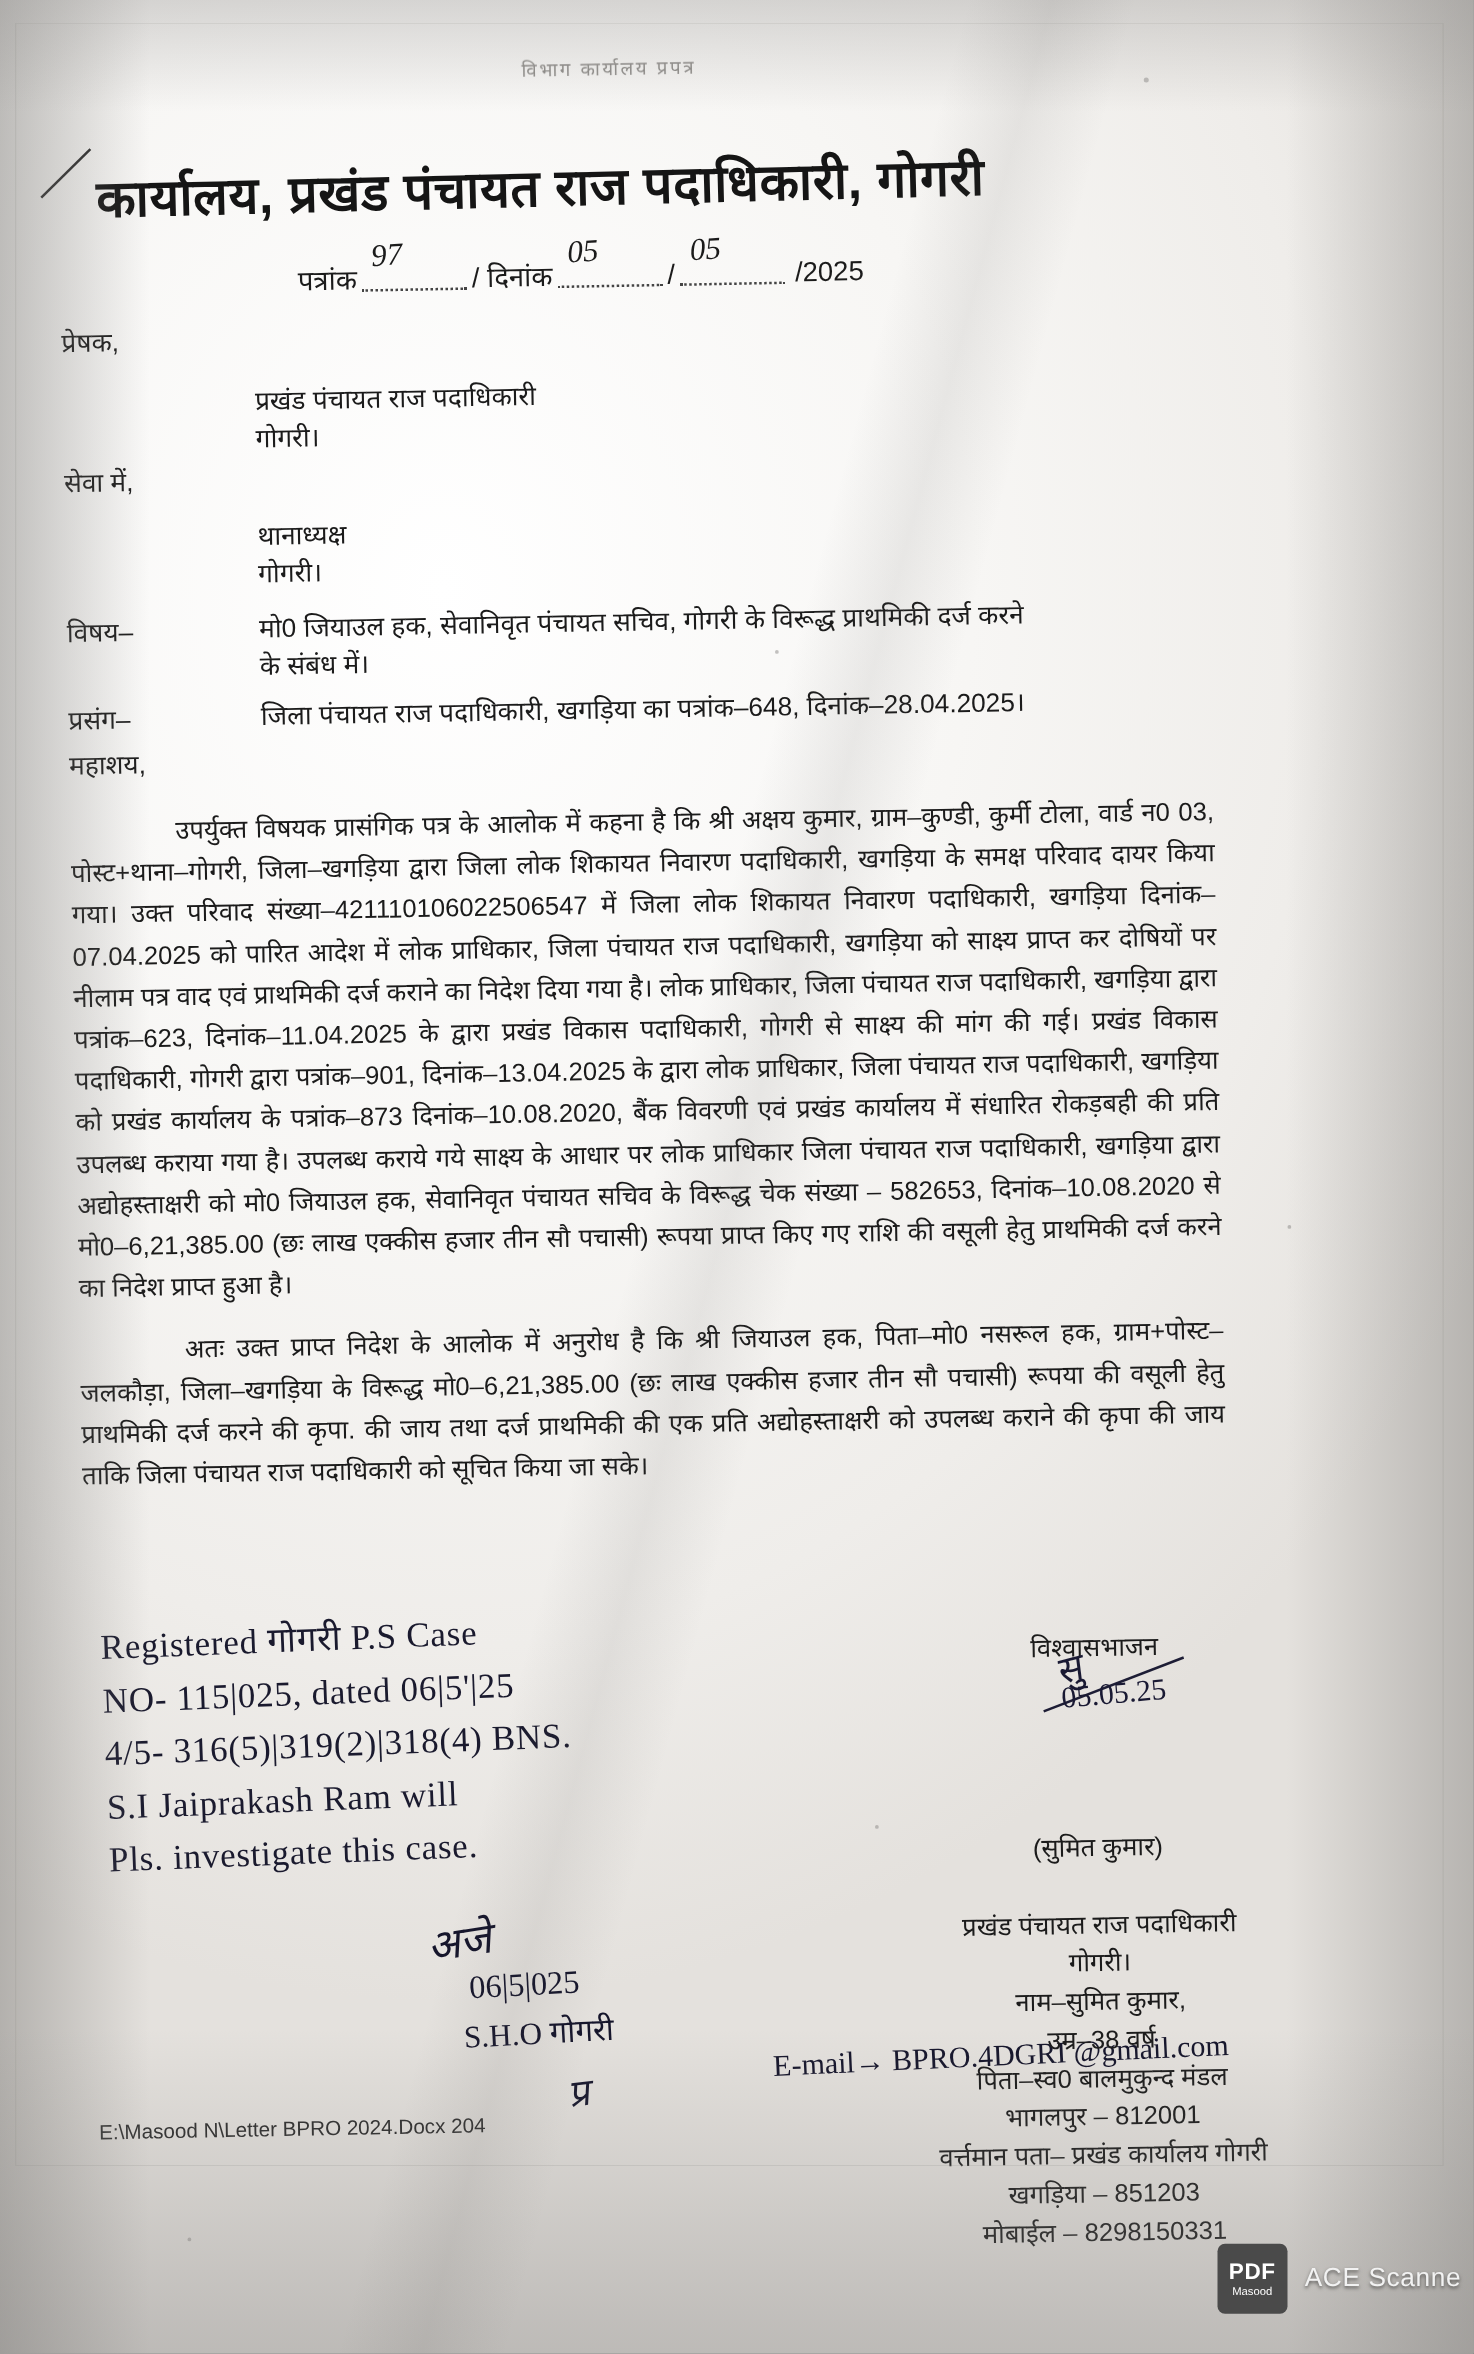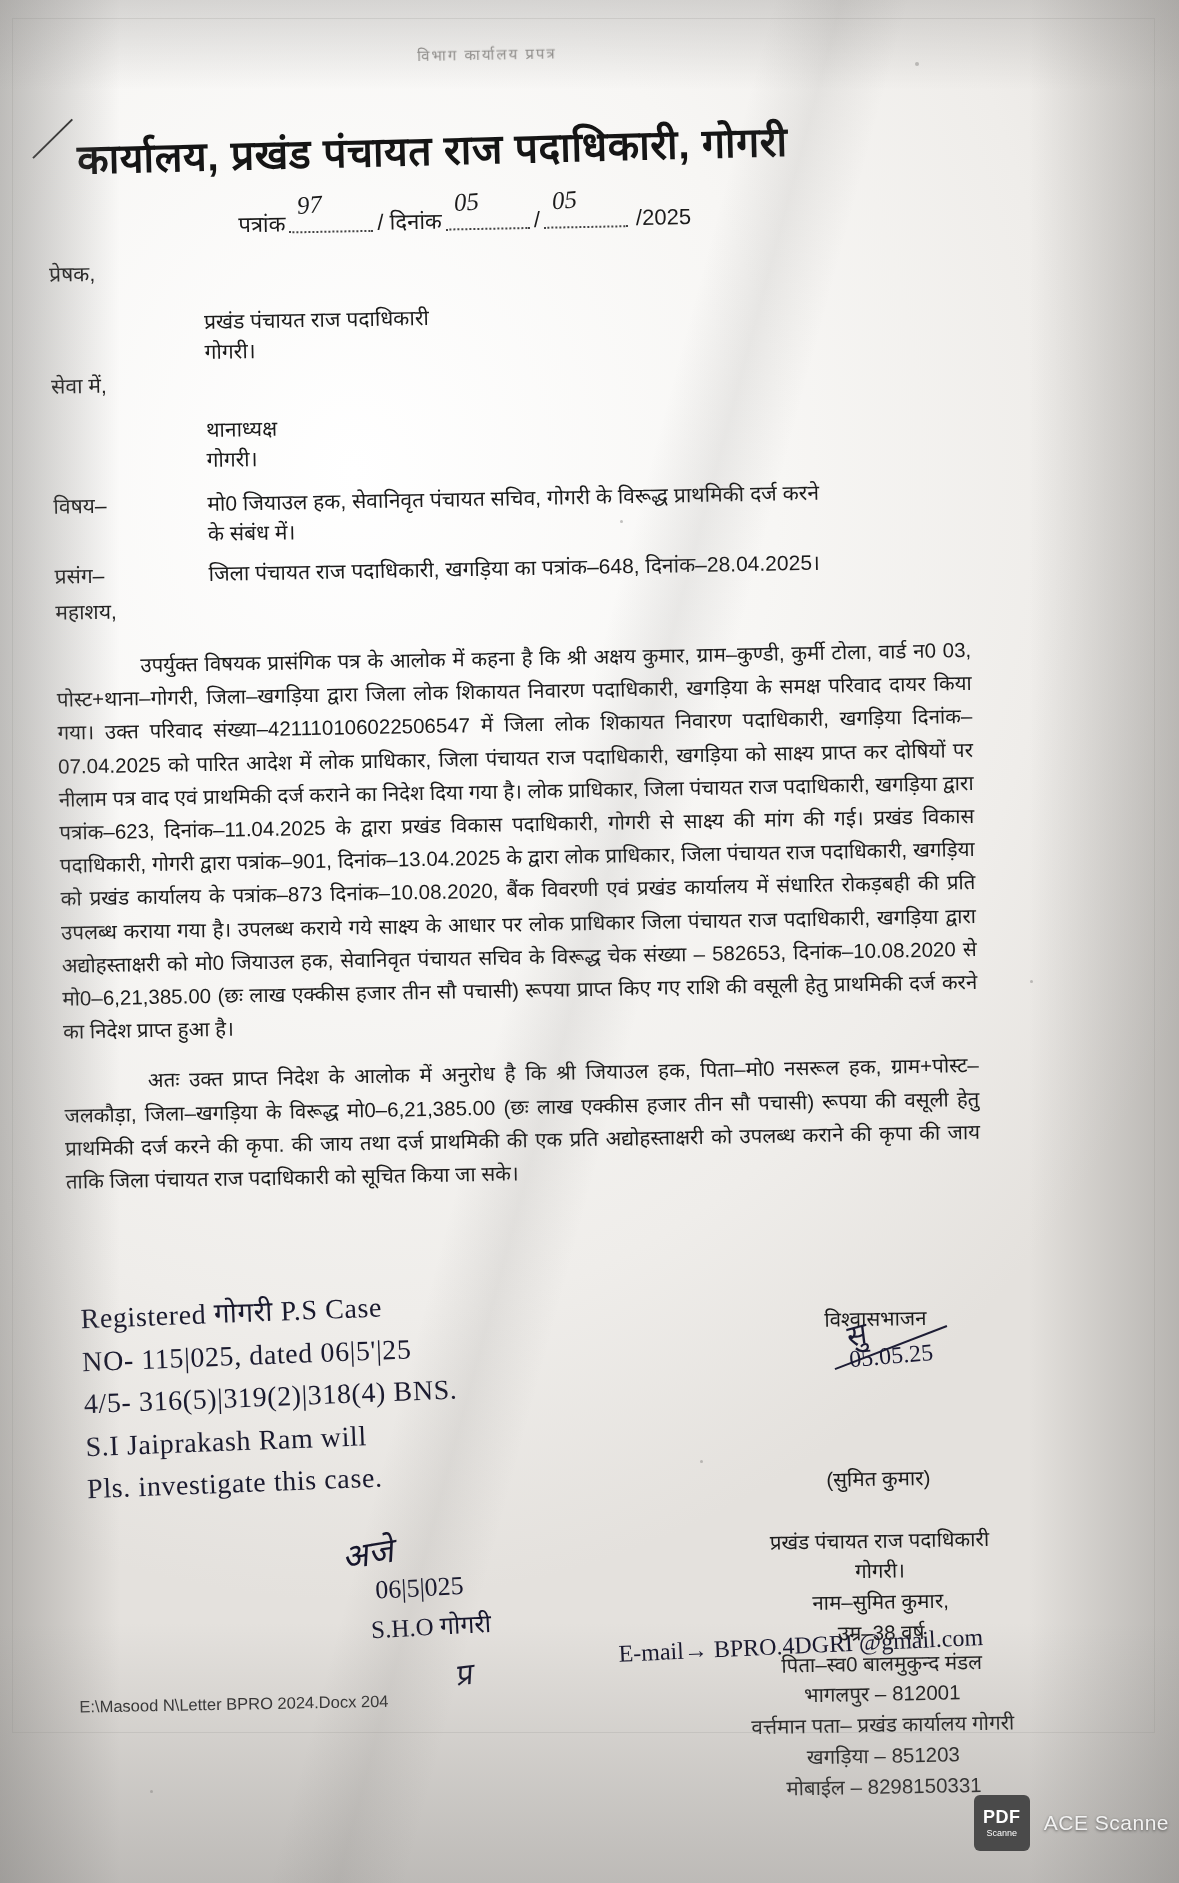--- a/index.html
+++ b/index.html
@@ -287,18 +287,18 @@
   <div class="scan-shade-left"></div>
   <div class="scan-shade-right"></div>
   <div class="scan-shade-top"></div>
   <div class="scan-shade-bottom"></div>
   <div class="fold"></div>
   <div class="paper-edge"></div>
 
   <div class="watermark">
     <div class="wm-badge">
       <div class="pdf">PDF</div>
-      <div class="sc">Scanne</div>
+      <div class="sc">Masood</div>
     </div>
     <div class="wm-text">ACE Scanne</div>
   </div>
 
 </div>
 
 </body></html>

